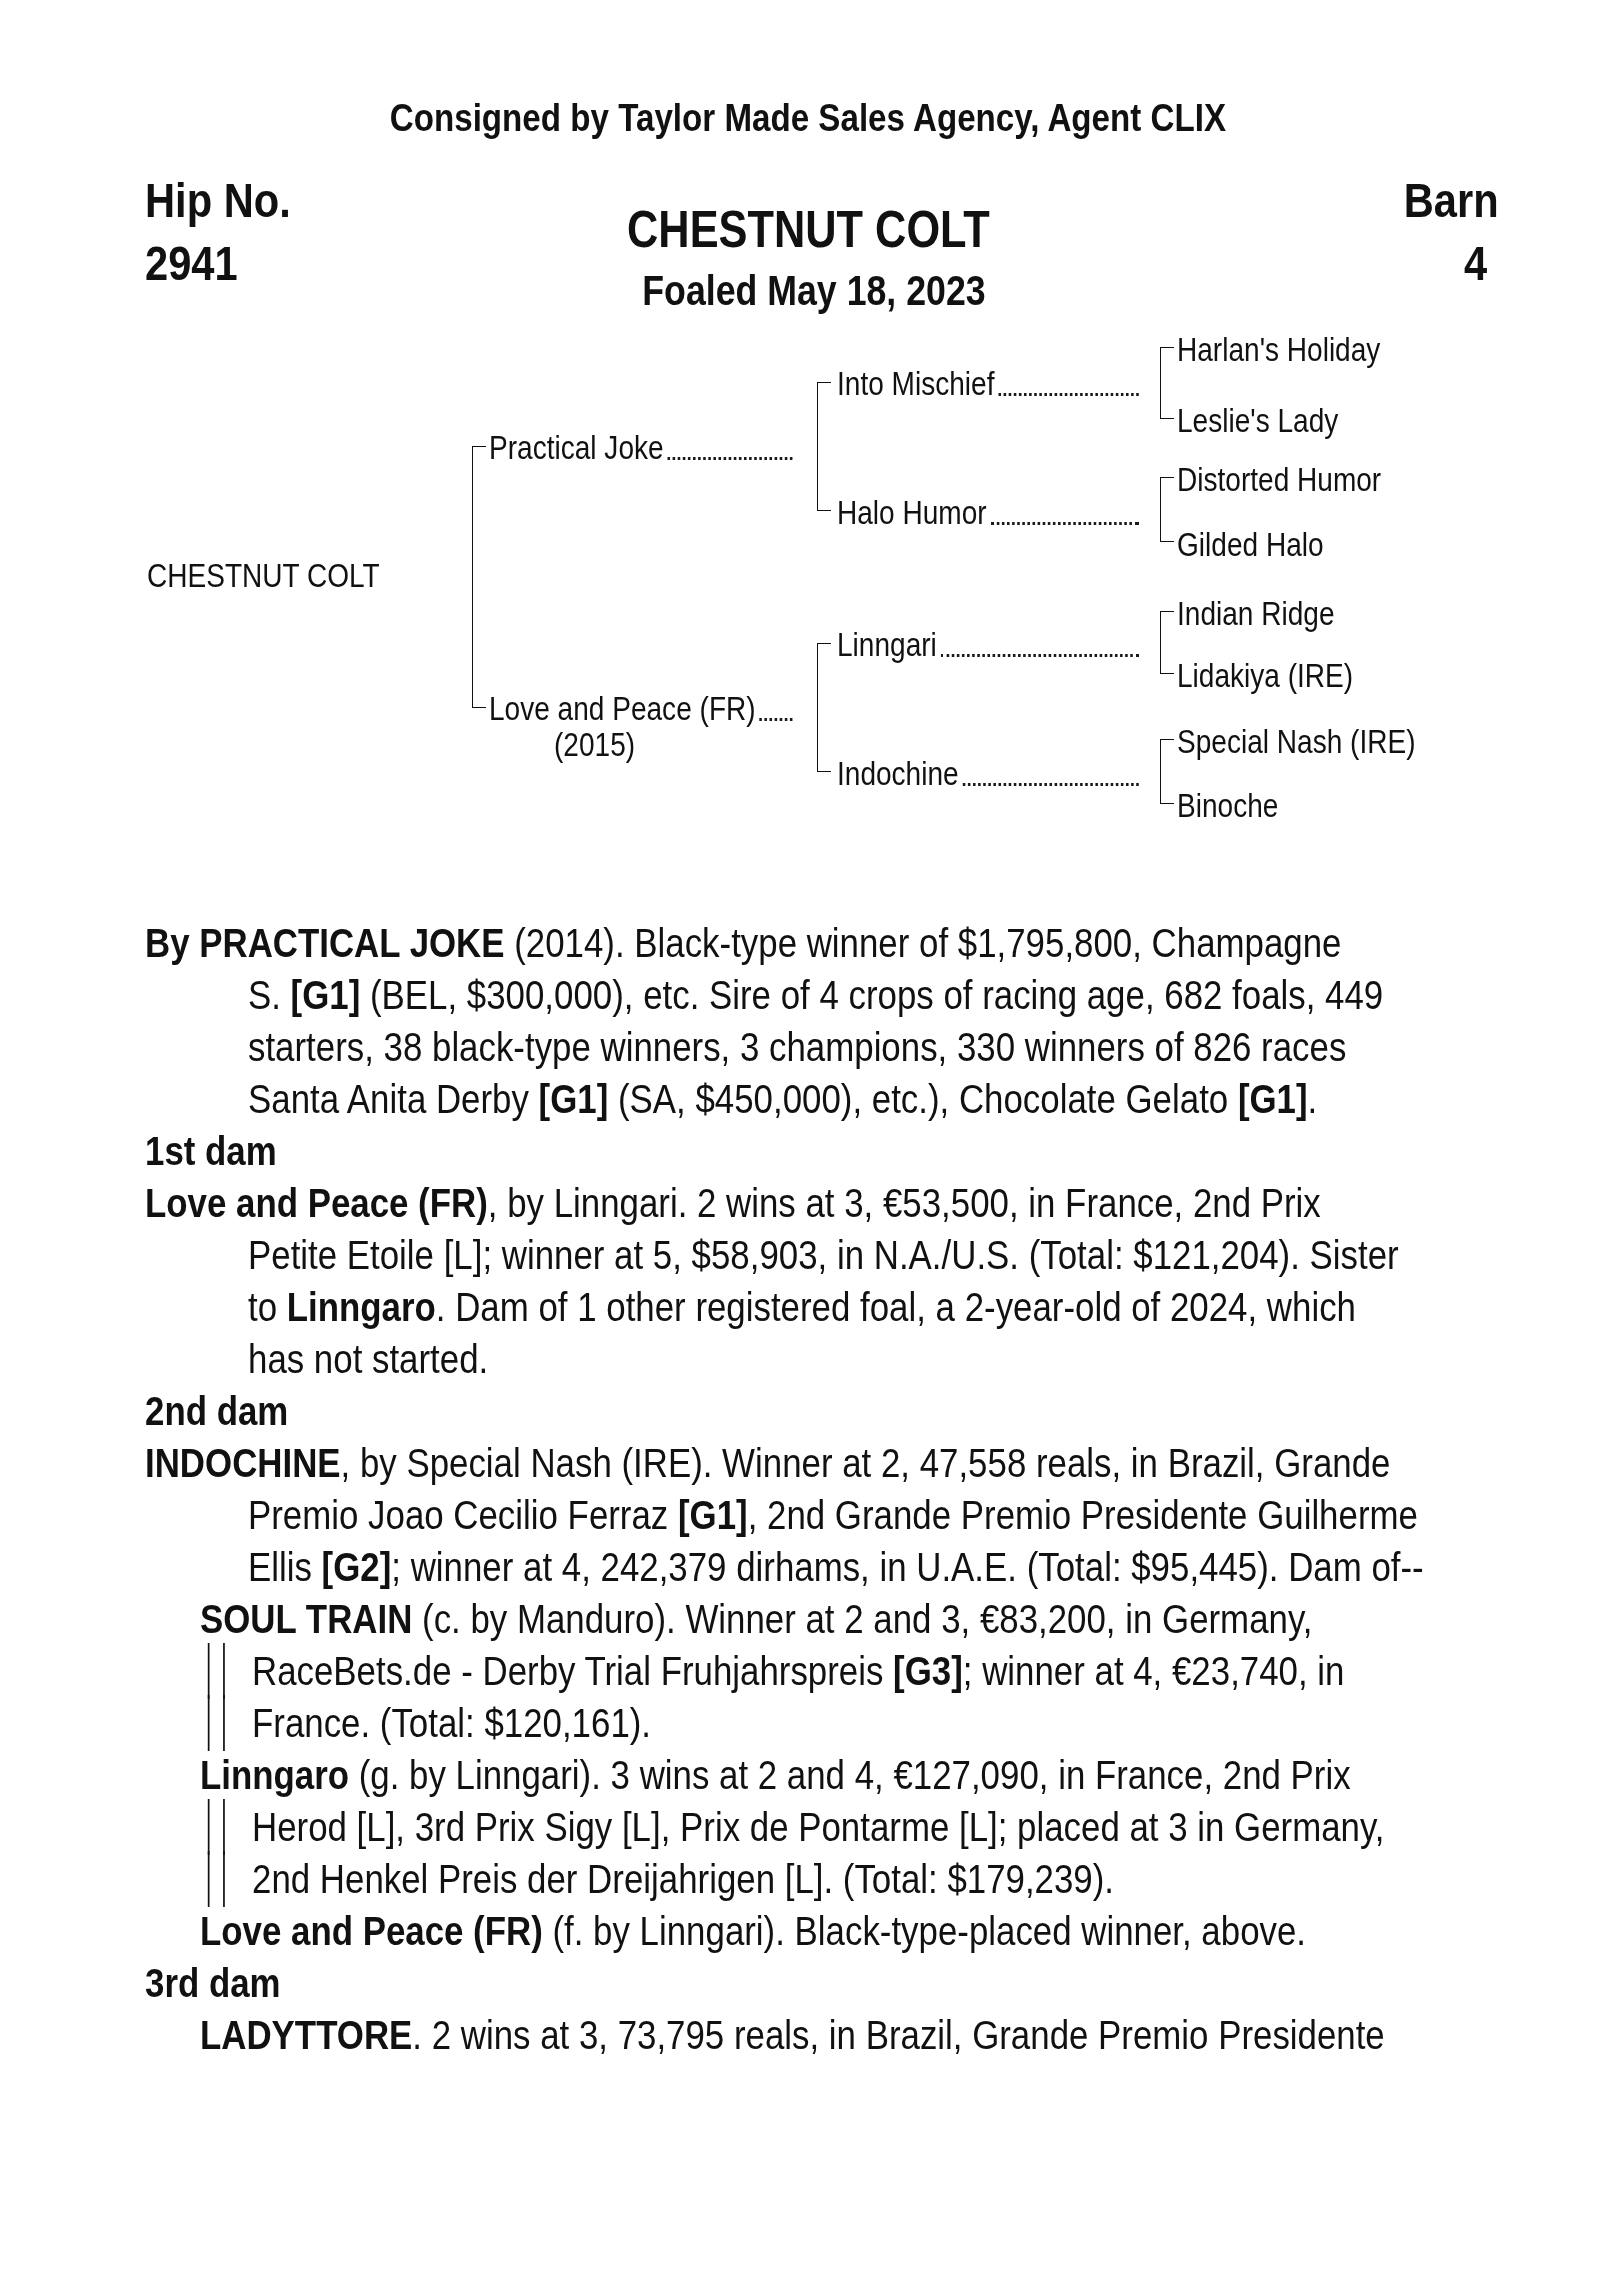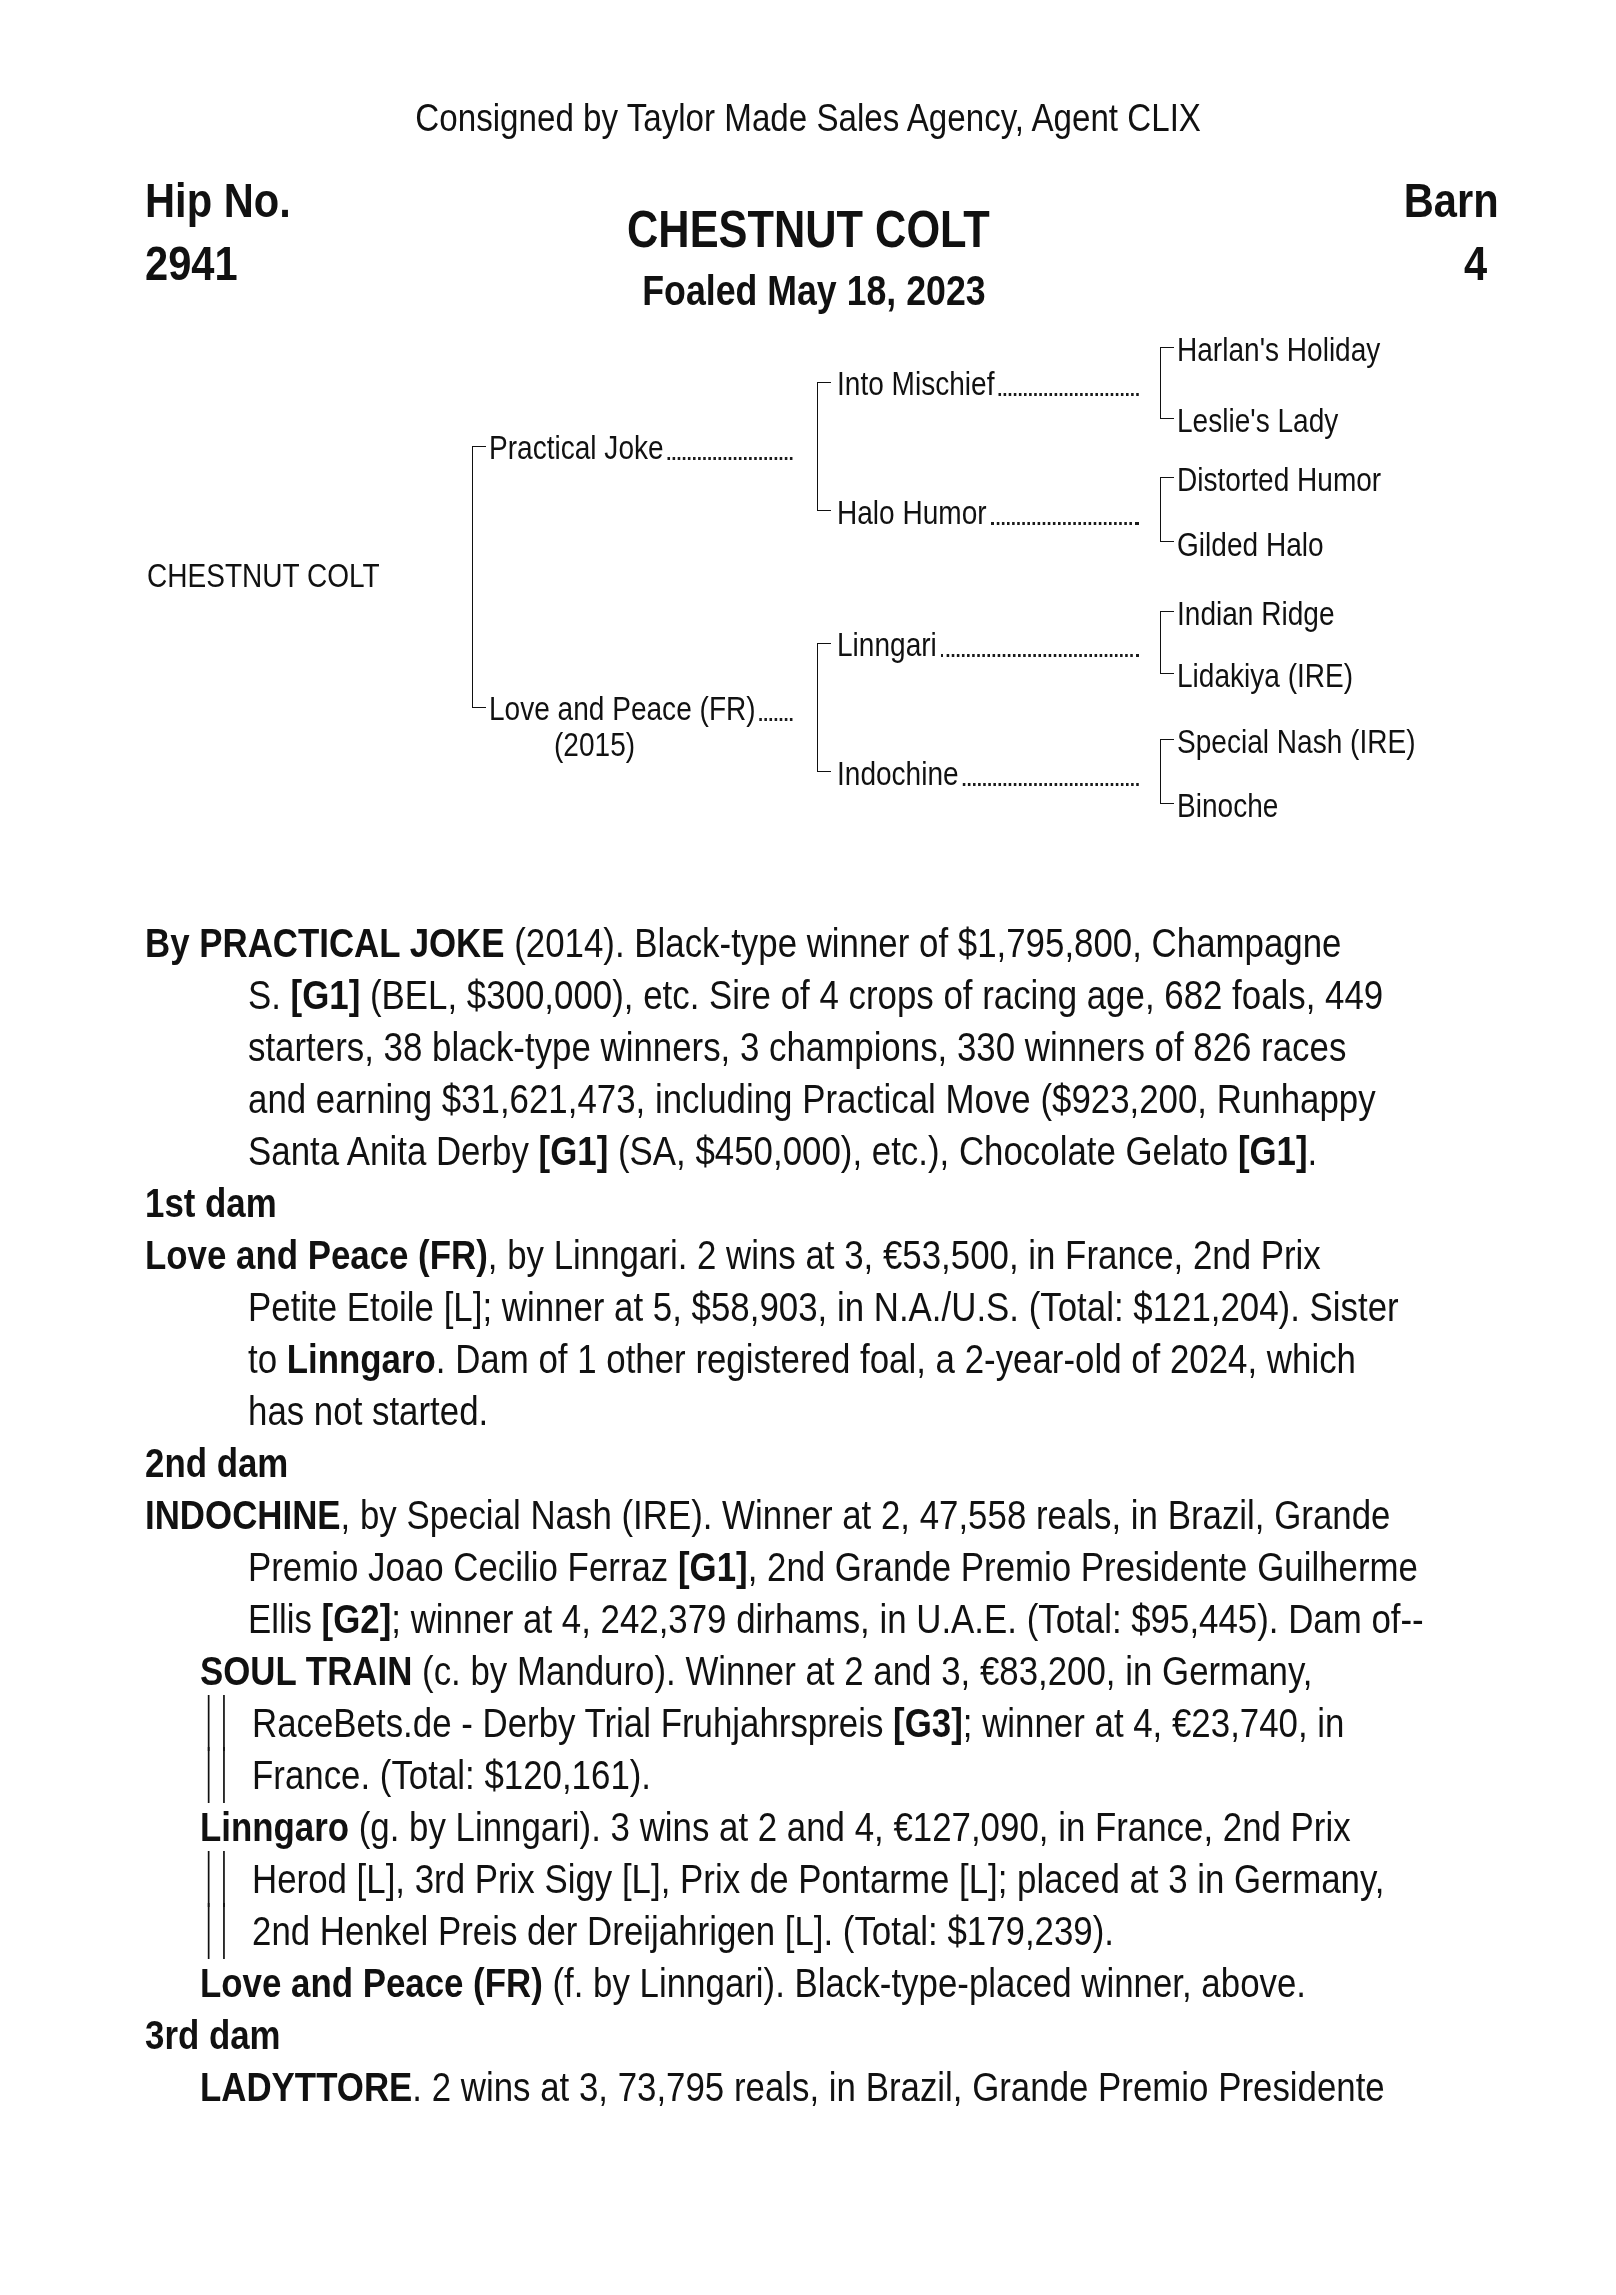--- a/index.html
+++ b/index.html
@@ -5,21 +5,21 @@
   html,body{margin:0;padding:0;}
   body{width:1616px;height:3227px;background:#ffffff;position:relative;
        font-family:"Liberation Sans","DejaVu Sans",sans-serif;color:#111;
        -webkit-font-smoothing:antialiased;overflow:hidden;}
   .abs{position:absolute;}
   .ctr{left:0;width:1616px;text-align:center;}
   .scx{transform:scaleX(.85);transform-origin:0 50%;white-space:nowrap;}
   .scc{transform:scaleX(.85);transform-origin:50% 50%;white-space:nowrap;}
 
   
-  .hdr-consigned{top:90px;font-size:39px;font-weight:normal;line-height:55px;}
+  .hdr-consigned{top:90px;font-size:39px;font-weight:bold;line-height:55px;}
   .hip-label{left:145px;top:169px;font-size:49px;font-weight:bold;line-height:62px;}
   .hip-value{left:145px;top:232px;font-size:49px;font-weight:bold;line-height:62px;}
   .barn-label{right:117px;top:169px;font-size:49px;font-weight:bold;line-height:62px;transform-origin:100% 50%;}
   .barn-value{right:129px;top:232px;font-size:49px;font-weight:bold;line-height:62px;transform-origin:100% 50%;}
   .title{top:199px;font-size:51px;font-weight:bold;line-height:61px;}
   .foaled{top:263px;font-size:42px;font-weight:bold;line-height:55px;padding-left:6px;}
 
   
   .tnode{position:absolute;display:flex;align-items:baseline;font-size:33px;line-height:37px;
          transform:scaleX(.85);transform-origin:0 50%;white-space:nowrap;}
@@ -154,23 +154,20 @@
     <div class="bl m">
       <span class="txt"><b>By PRACTICAL JOKE</b><span> (2014). Black-type winner of $1,795,800, Champagne</span></span>
     </div>
     <div class="bl mc">
       <span class="txt"><span>S. </span><b>[G1]</b><span> (BEL, $300,000), etc. Sire of 4 crops of racing age, 682 foals, 449</span></span>
     </div>
     <div class="bl mc">
       <span class="txt"><span>starters, 38 black-type winners, 3 champions, 330 winners of 826 races</span></span>
     </div>
     <div class="bl mc">
-      <span class="txt"><span>and earning $31,621,473, including Practical Move ($923,200, Runhappy</span></span>
-    </div>
-    <div class="bl mc">
       <span class="txt"><span>Santa Anita Derby </span><b>[G1]</b><span> (SA, $450,000), etc.), Chocolate Gelato </span><b>[G1]</b><span>.</span></span>
     </div>
     <div class="bl m">
       <span class="txt"><b>1st dam</b></span>
     </div>
     <div class="bl m">
       <span class="txt"><b>Love and Peace (FR)</b><span>, by Linngari. 2 wins at 3, €53,500, in France, 2nd Prix</span></span>
     </div>
     <div class="bl mc">
       <span class="txt"><span>Petite Etoile [L]; winner at 5, $58,903, in N.A./U.S. (Total: $121,204). Sister</span></span>

